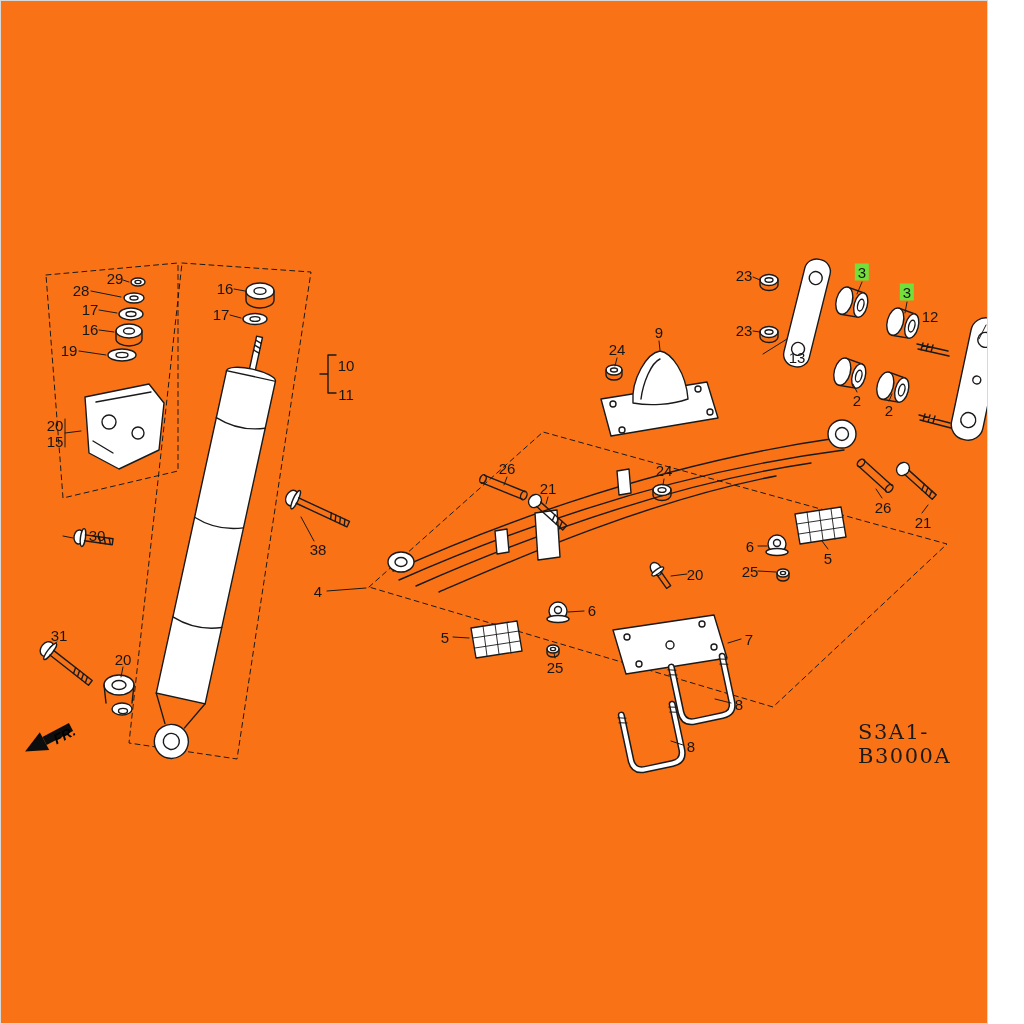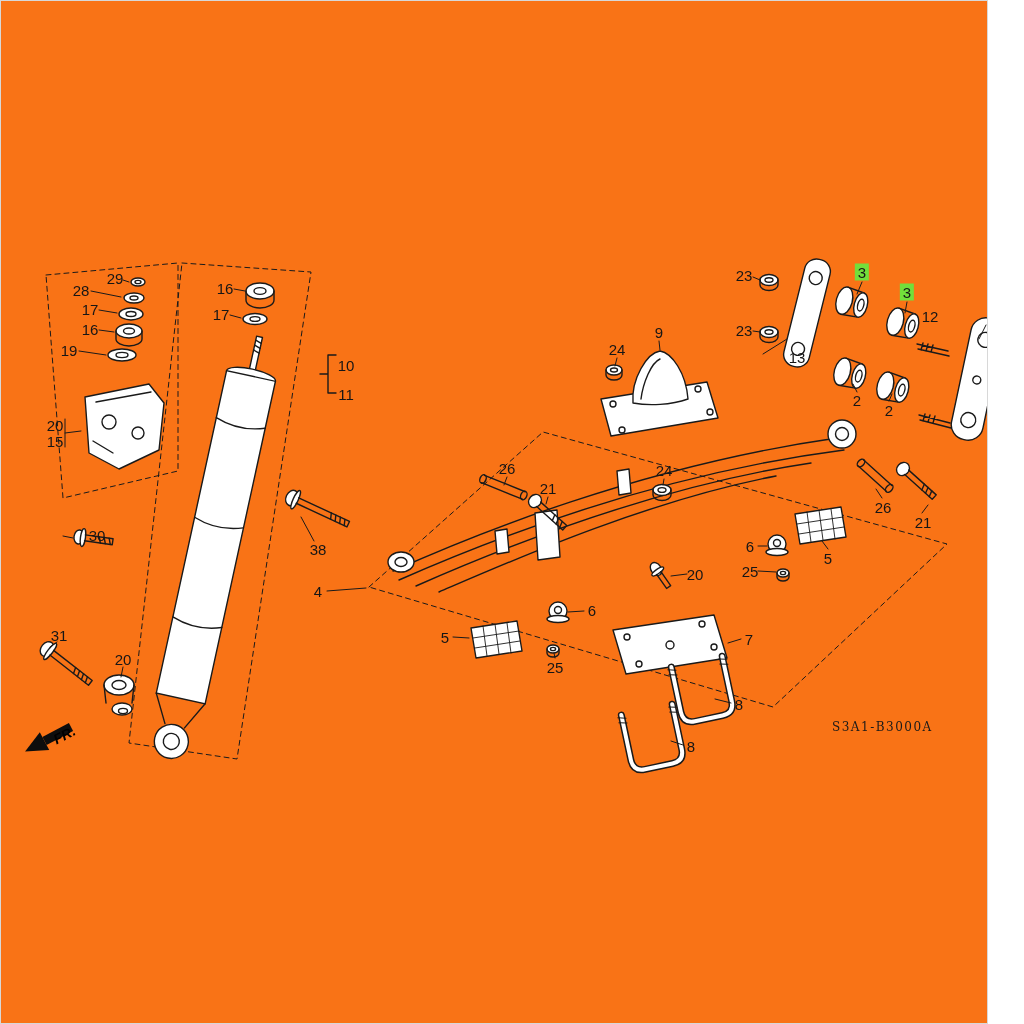--- a/index.html
+++ b/index.html
@@ -30,24 +30,24 @@
     left: 52px;
     top: 726px;
     font-weight: 700;
     font-style: italic;
     font-size: 14px;
     color: #000;
     transform: rotate(-27deg);
   }
   .diagram-code {
     position: absolute;
-    left: 831px;
+    left: 857px;
     top: 719px;
     font-family: "DejaVu Serif", serif;
-    font-size: 12px;
+    font-size: 21px;
     letter-spacing: 1.5px;
     color: #1a1a1a;
   }
 </style>
 </head>
 <body>
 
 <div id="stage">
 
   <svg class="scene" viewBox="0 0 1024 1024" aria-hidden="true">

